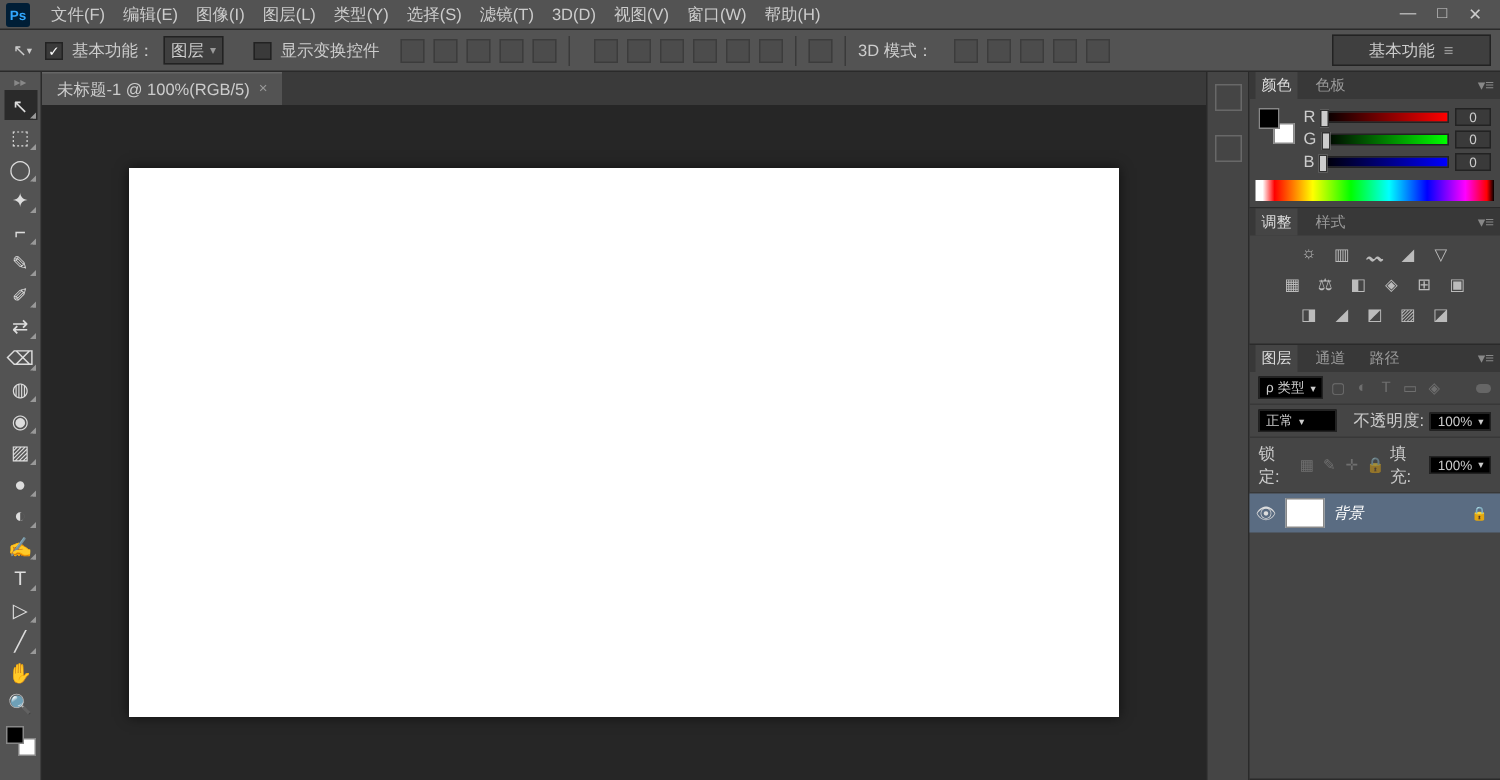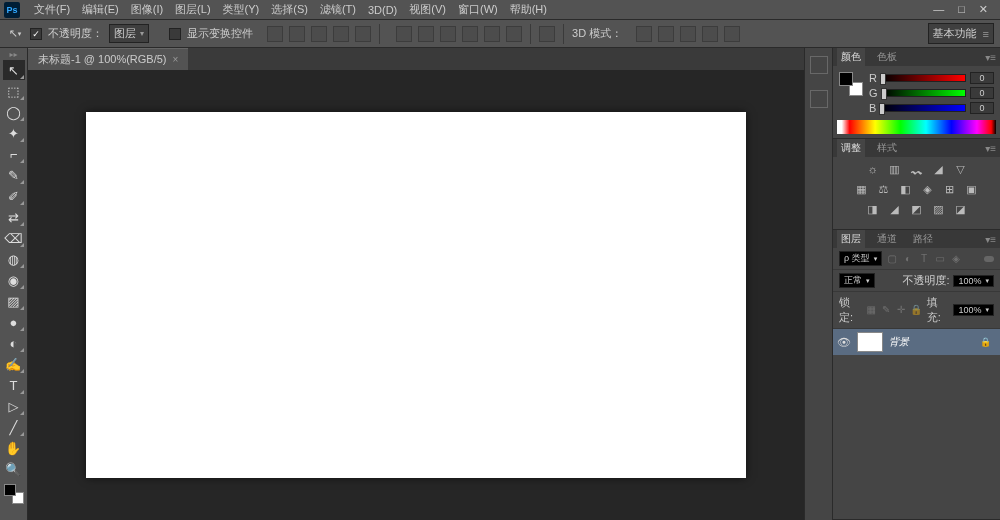--- a/index.html
+++ b/index.html
@@ -10,21 +10,21 @@
 .win-controls{margin-left:auto;display:flex;gap:14px;padding-right:12px;color:#999;font-family:Arial}
 .optbar{height:28px;background:#535353;display:flex;align-items:center;padding:0 6px;gap:6px;border-bottom:1px solid #2a2a2a}
 .opt-arrow{width:18px;height:18px;display:flex;align-items:center;justify-content:center}
 .checkbox{width:12px;height:12px;background:#3a3a3a;border:1px solid #222;display:inline-block;vertical-align:middle}
 .checkbox.on::after{content:"✓";color:#fff;font-size:9px;display:block;line-height:10px;text-align:center}
 .opt-dd{background:#3f3f3f;border:1px solid #222;padding:1px 4px;display:flex;align-items:center;gap:4px}
 .opt-dd::after{content:"▾";font-size:8px;color:#999}
 .opt-icons{display:flex;gap:6px;margin-left:8px}
 .opt-ic{width:16px;height:16px;background:#4a4a4a;border:1px solid #333;opacity:.7}
 .opt-sep{width:1px;height:20px;background:#3a3a3a;margin:0 2px}
-.opt-ws{margin-left:auto;background:#3f3f3f;border:1px solid #222;padding:2px 4px;display:flex;align-items:center;gap:6px}
+.opt-ws{margin-left:auto;background:#3f3f3f;border:1px solid #222;padding:2px 24px;display:flex;align-items:center;gap:6px}
 .opt-ws::after{content:"≡";color:#999}
 .mainrow{display:flex;height:472px}
 .toolbar{width:28px;background:#535353;border-right:1px solid #2a2a2a;display:flex;flex-direction:column;align-items:center;padding-top:2px;gap:1px}
 .tool{width:22px;height:20px;display:flex;align-items:center;justify-content:center;color:#ddd;font-size:13px;cursor:default;position:relative}
 .tool.sel{background:#2a2a2a}
 .tool.corner::after{content:"";position:absolute;right:1px;bottom:1px;border:2px solid transparent;border-right-color:#999;border-bottom-color:#999}
 .swatches{margin-top:4px;position:relative;width:20px;height:20px}
 .sw-bg{position:absolute;right:0;bottom:0;width:12px;height:12px;background:#fff;border:1px solid #888}
 .sw-fg{position:absolute;left:0;top:0;width:12px;height:12px;background:#000;border:1px solid #888}
 .canvas-area{flex:1;background:#262626;display:flex;flex-direction:column}
@@ -88,21 +88,21 @@
   <div class="win-controls">
     <span>—</span>
     <span>□</span>
     <span>✕</span>
   </div>
 </div>
 
 <div class="optbar">
   <div class="opt-arrow">↖<span style="font-size:7px">▾</span></div>
   <span class="checkbox on"></span>
-  <span>不透明度：</span>
+  <span>基本功能：</span>
   <span class="opt-dd">图层</span>
   <span style="width:8px"></span>
   <span class="checkbox"></span>
   <span>显示变换控件</span>
   <div class="opt-icons">
     <div class="opt-ic"></div>
       <div class="opt-ic"></div>
       <div class="opt-ic"></div>
       <div class="opt-ic"></div>
       <div class="opt-ic"></div>
@@ -262,21 +262,21 @@
         <div class="layer-optrow">
           <span class="ldd">ρ 类型</span>
           <span class="lfilter-ic">▢</span>
           <span class="lfilter-ic">◐</span>
           <span class="lfilter-ic">T</span>
           <span class="lfilter-ic">▭</span>
           <span class="lfilter-ic">◈</span>
           <span style="margin-left:auto;width:10px;height:6px;background:#666;border-radius:3px"></span>
         </div>
         <div class="layer-optrow">
-          <span class="ldd" style="width:36px">正常</span>
+          <span class="ldd" style="width:52px">正常</span>
           <span style="margin-left:auto">不透明度:</span>
           <span class="ldd">100%</span>
         </div>
         <div class="layer-optrow">
           <span>锁定:</span>
           <span class="lfilter-ic">▦</span>
           <span class="lfilter-ic">✎</span>
           <span class="lfilter-ic">✛</span>
           <span class="lfilter-ic">🔒</span>
           <span style="margin-left:auto">填充:</span>

